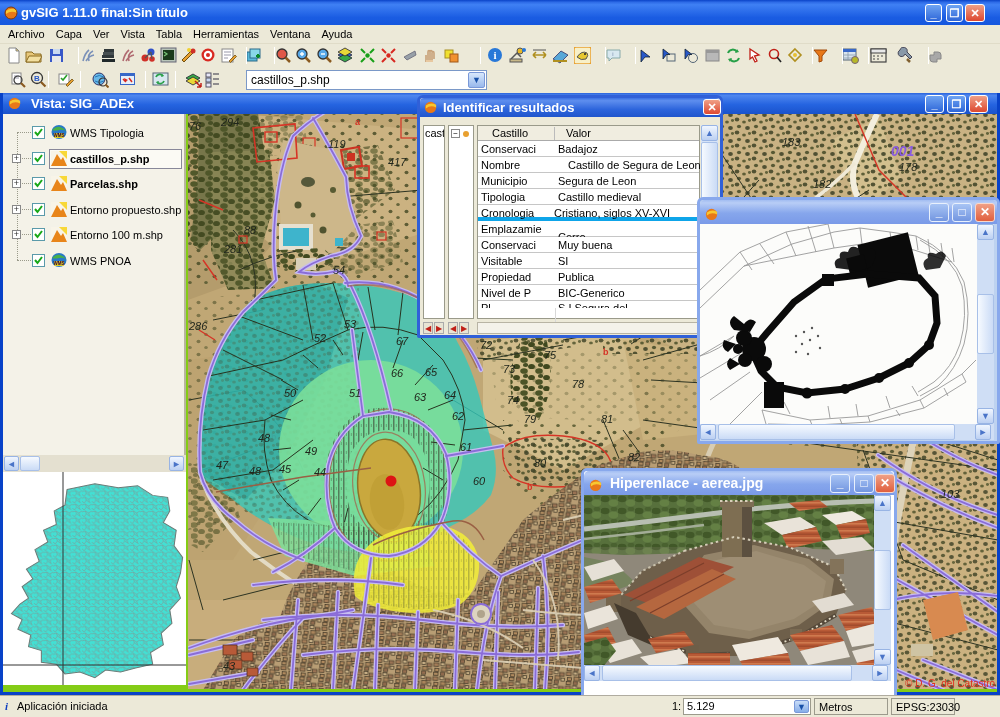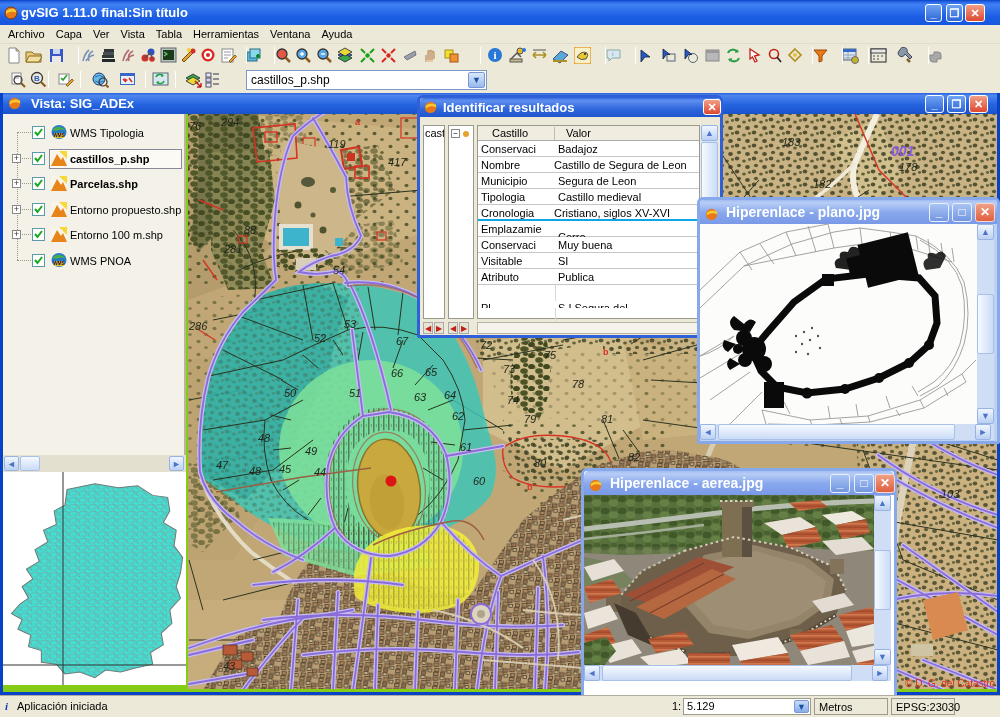--- a/index.html
+++ b/index.html
@@ -655,49 +655,53 @@
             <span style="position:absolute;left:88px;top:1px">Valor</span>
             <span class="abs" style="left:76px;top:1px;width:1px;height:13px;background:#bbb"></span>
           </div>
   <div class="abs" style="left:77px;top:15px;width:1px;height:182px;background:#d8d8d8"></div>
   <div class="abs" style="left:0;top:15px;width:221px;height:16px;border-bottom:1px solid #c6c6c6;background:#fff">
             <span style="position:absolute;left:3px;top:2px">Conservaci</span>
             <span style="position:absolute;left:80px;top:2px;white-space:nowrap">Badajoz</span>
           </div>
           <div class="abs" style="left:0;top:31px;width:221px;height:16px;border-bottom:1px solid #c6c6c6;background:#fff">
             <span style="position:absolute;left:3px;top:2px">Nombre</span>
-            <span style="position:absolute;left:76px;top:2px;white-space:nowrap">Castillo de Segura de Leon</span>
+            <span style="position:absolute;left:90px;top:2px;white-space:nowrap">Castillo de Segura de Leon</span>
           </div>
           <div class="abs" style="left:0;top:63px;width:221px;height:16px;border-bottom:1px solid #c6c6c6;background:#fff">
             <span style="position:absolute;left:3px;top:2px">Tipologia</span>
             <span style="position:absolute;left:80px;top:2px;white-space:nowrap">Castillo medieval</span>
           </div>
           <div class="abs" style="left:0;top:47px;width:221px;height:16px;border-bottom:1px solid #c6c6c6;background:#fff">
             <span style="position:absolute;left:3px;top:2px">Municipio</span>
             <span style="position:absolute;left:80px;top:2px;white-space:nowrap">Segura de Leon</span>
           </div>
-          <div class="abs" style="left:0;top:79px;width:221px;height:16px;border-bottom:2px solid #0ea5e9;background:#fff">
+          <div class="abs" style="left:0;top:79px;width:221px;height:16px;border-bottom:4px solid #0ea5e9;background:#fff">
             <span style="position:absolute;left:3px;top:2px">Cronologia</span>
             <span style="position:absolute;left:76px;top:2px;white-space:nowrap">Cristiano, siglos XV-XVI</span>
           </div>
           <div class="abs" style="left:0;top:95px;width:221px;height:16px;border-bottom:1px solid #c6c6c6;background:#fff">
             <span style="position:absolute;left:3px;top:2px">Emplazamie</span>
             <span style="position:absolute;left:80px;top:10px;white-space:nowrap">Cerro</span>
           </div>
           <div class="abs" style="left:0;top:111px;width:221px;height:16px;border-bottom:1px solid #c6c6c6;background:#fff">
             <span style="position:absolute;left:3px;top:2px">Conservaci</span>
             <span style="position:absolute;left:80px;top:2px;white-space:nowrap">Muy buena</span>
           </div>
           <div class="abs" style="left:0;top:127px;width:221px;height:16px;border-bottom:1px solid #c6c6c6;background:#fff">
             <span style="position:absolute;left:3px;top:2px">Visitable</span>
             <span style="position:absolute;left:80px;top:2px;white-space:nowrap">SI</span>
           </div>
           <div class="abs" style="left:0;top:143px;width:221px;height:16px;border-bottom:1px solid #c6c6c6;background:#fff">
-            <span style="position:absolute;left:3px;top:2px">Atributo</span>
+            <span style="position:absolute;left:3px;top:2px">Propiedad</span>
             <span style="position:absolute;left:80px;top:2px;white-space:nowrap">Publica</span>
+          </div>
+          <div class="abs" style="left:0;top:159px;width:221px;height:16px;border-bottom:1px solid #c6c6c6;background:#fff">
+            <span style="position:absolute;left:3px;top:2px">Nivel de P</span>
+            <span style="position:absolute;left:80px;top:2px;white-space:nowrap">BIC-Generico</span>
           </div>
           <div class="abs" style="left:0;top:175px;width:221px;height:7px;background:#fff;overflow:hidden">
             <span style="position:absolute;left:3px;top:1px">Pl</span>
             <span style="position:absolute;left:80px;top:1px">S.I.Segura del</span>
           </div>
 </div>
 <div class="abs" style="left:281px;top:27px;width:17px;height:194px;background:#d6e3f7">
   <div class="abs" style="left:0;top:0;width:17px;height:16px;background:linear-gradient(180deg,#f0f6ff,#bcd0f2);border:1px solid #98b4e4;border-radius:2px;color:#4a74c8;font-size:9px;text-align:center;line-height:14px">▲</div>
   <div class="abs" style="left:0;top:17px;width:17px;height:60px;background:linear-gradient(90deg,#f6faff,#cadbf6);border:1px solid #a8c0e8;border-radius:2px"></div>
 </div>
@@ -710,21 +714,20 @@
           <span class="abs" style="left:11px;width:10px;height:12px;background:#e8e4d4;border:1px solid #aaa;color:#c02018;font-size:8px;text-align:center;line-height:11px">▶</span>
         </div>
 <div class="abs" style="left:57px;top:224px;width:241px;height:12px;background:#f4f2ea;border:1px solid #b8b4a4"></div>
 </div>
     <div id="plano" class="win abs" style="left:697px;top:104px;width:303px;height:247px;background:#bdd2f0;border:3px solid #88a8ec;border-radius:6px 6px 2px 2px;font-size:11px">
 <div class="wtitle" style="background:linear-gradient(180deg,#a2bdf2 0%,#b8cdf6 12%,#86a6ec 55%,#7a9ae8 100%);height:24px;line-height:24px;color:#fff">
 <span class="abs" style="left:5px;top:5px"><svg width="14" height="14" viewBox="0 0 15 15">
               <circle cx="7" cy="8" r="6" fill="#E87818"></circle>
               <path d="M2 6 Q7 2 13 5 L13 8 Q7 5 2 9 Z" fill="#F8C830"></path>
             </svg></span>
-          <span style="position:absolute;left:26px;font-size:14px">Hiperenlace - plano.jpg</span>
 <div class="wbtn" style="left:229px;background:linear-gradient(180deg,#a8c4f4,#7396e0);border-color:#e8f0fc">_</div>
 <div class="wbtn" style="left:252px;background:linear-gradient(180deg,#a8c4f4,#7396e0);border-color:#e8f0fc">□</div>
 <div class="wbtn" style="left:275px;background:linear-gradient(180deg,#f0a086,#e05f3e);border-color:#f8d8cc">✕</div>
 </div>
 <div class="abs" style="left:0px;top:24px;width:277px;height:200px;background:#fff;overflow:hidden"><svg width="280" height="202" viewBox="0 0 280 202">
 <rect width="280" height="202" fill="#fcfcfa"></rect>
 <g fill="none" stroke="#989898" stroke-width="0.9">
 <path d="M0 66 L40 28 L86 8 L128 0 M0 84 L44 42 L92 20 L134 8 M40 28 L52 46 M60 20 L74 40 M86 8 L96 32 M108 2 L116 28 M128 0 L134 24 M44 42 L134 24"></path>
 <path d="M134 8 L160 4 L190 8 L216 12 M134 24 L162 20 L192 22 L214 26 M160 4 L162 20 M190 8 L192 22"></path>
 <path d="M216 12 Q252 28 264 58 Q272 90 264 120 Q256 146 238 162 L220 172 M220 16 Q254 34 262 62 Q268 92 260 120 Q252 144 234 158 L218 168 M214 26 L252 38 M216 12 L218 26 M228 15 L230 30 M241 19 L243 33 M252 24 L254 38"></path>

